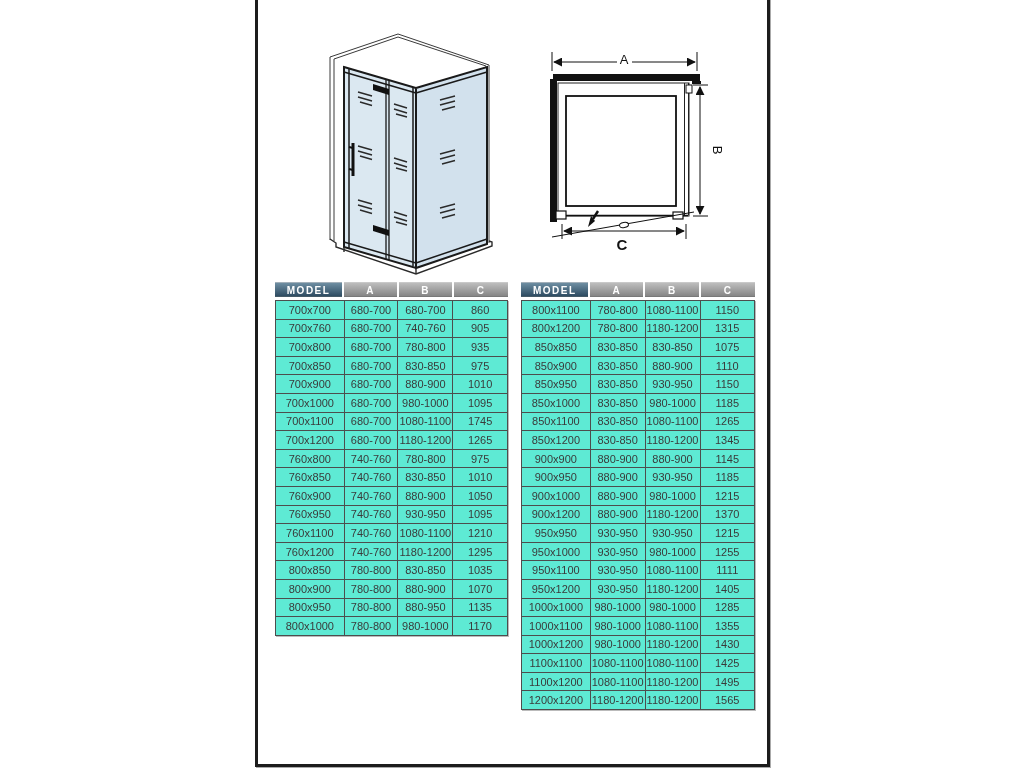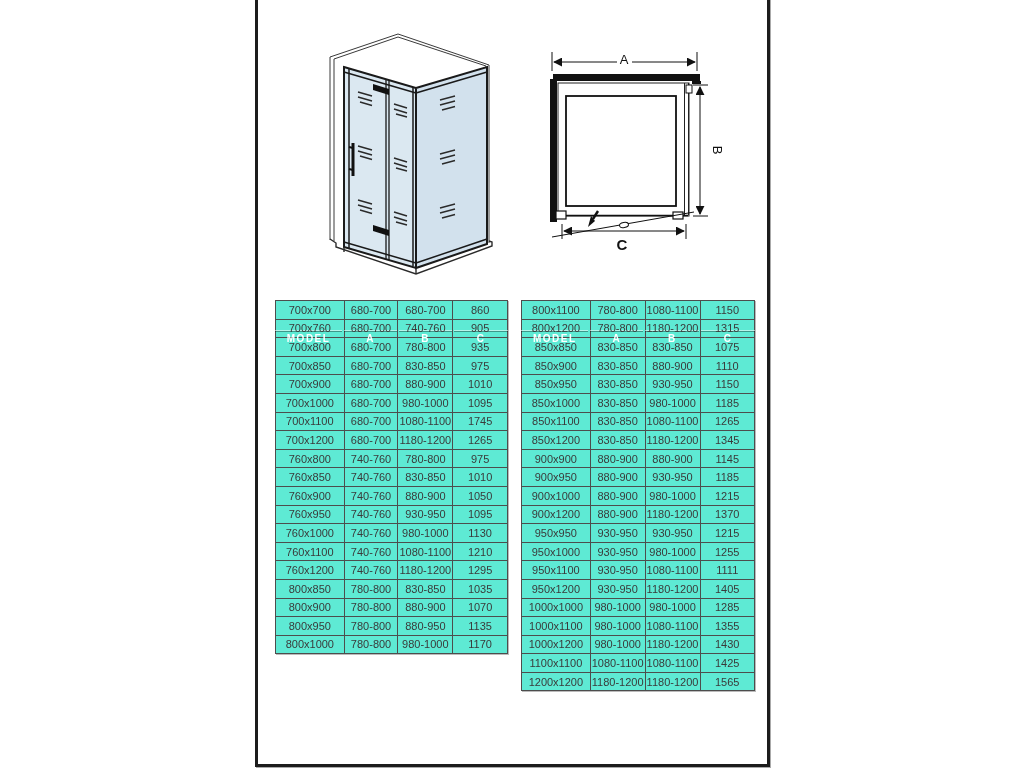--- a/index.html
+++ b/index.html
@@ -24,21 +24,20 @@
   .size-table { position:absolute; width:233px; }
   .size-table.left  { left:275px; top:282px; }
   .size-table.right { left:521px; top:282px; width:234px; }
 
   .thead { display:flex; gap:2px; height:15px; margin-bottom:3px; }
   .th {
     color:#fff; font-size:10px; font-weight:bold; letter-spacing:1.5px;
     text-align:center; line-height:15px;
     border-top:1px solid rgba(255,255,255,.55);
     border-bottom:1px solid rgba(0,0,0,.35);
-    margin-top:48px;
   }
   .th-model { width:29.6%; background:linear-gradient(#6e8ea2,#2e4c62); }
   .th-abc   { background:linear-gradient(#bdbdbd,#868686); }
   .th-a { width:23.2%; } .th-b { width:23.6%; } .th-c { width:23.6%; }
 
   table.body {
     width:100%; border-collapse:collapse;
     border:1px solid #1f1f1f;
     box-shadow:1px 1px 0 #bbb;
     background:#5eead4;
@@ -246,26 +245,20 @@
           <td>880-900</td>
           <td>1050</td>
         </tr>
         <tr>
           <td>760x950</td>
           <td>740-760</td>
           <td>930-950</td>
           <td>1095</td>
         </tr>
         <tr>
-          <td>760x1000</td>
-          <td>740-760</td>
-          <td>980-1000</td>
-          <td>1130</td>
-        </tr>
-        <tr>
           <td>760x1100</td>
           <td>740-760</td>
           <td>1080-1100</td>
           <td>1210</td>
         </tr>
         <tr>
           <td>760x1200</td>
           <td>740-760</td>
           <td>1180-1200</td>
           <td>1295</td>
@@ -427,20 +420,26 @@
           <td>1180-1200</td>
           <td>1430</td>
         </tr>
         <tr>
           <td>1100x1100</td>
           <td>1080-1100</td>
           <td>1080-1100</td>
           <td>1425</td>
         </tr>
         <tr>
+          <td>1100x1200</td>
+          <td>1080-1100</td>
+          <td>1180-1200</td>
+          <td>1495</td>
+        </tr>
+        <tr>
           <td>1200x1200</td>
           <td>1180-1200</td>
           <td>1180-1200</td>
           <td>1565</td>
         </tr>
       </tbody>
   </table>
 </div>
 
 </body></html>

